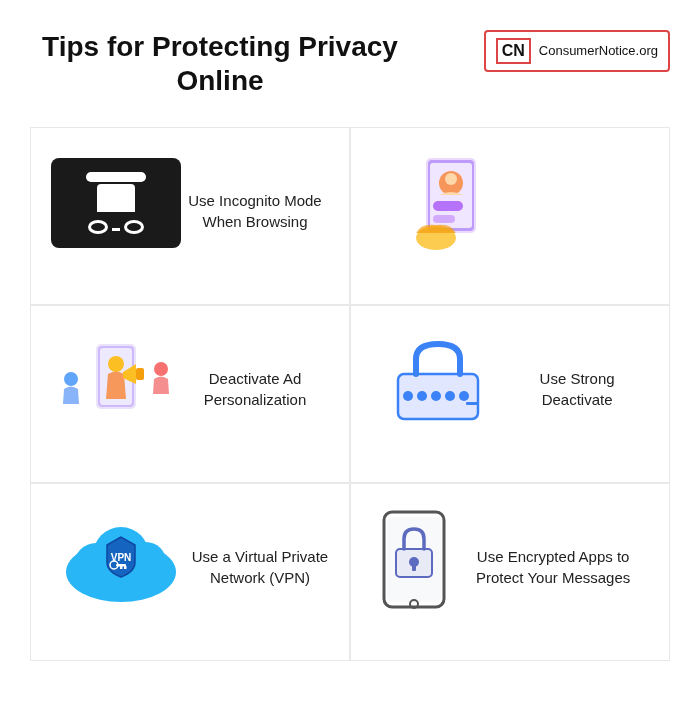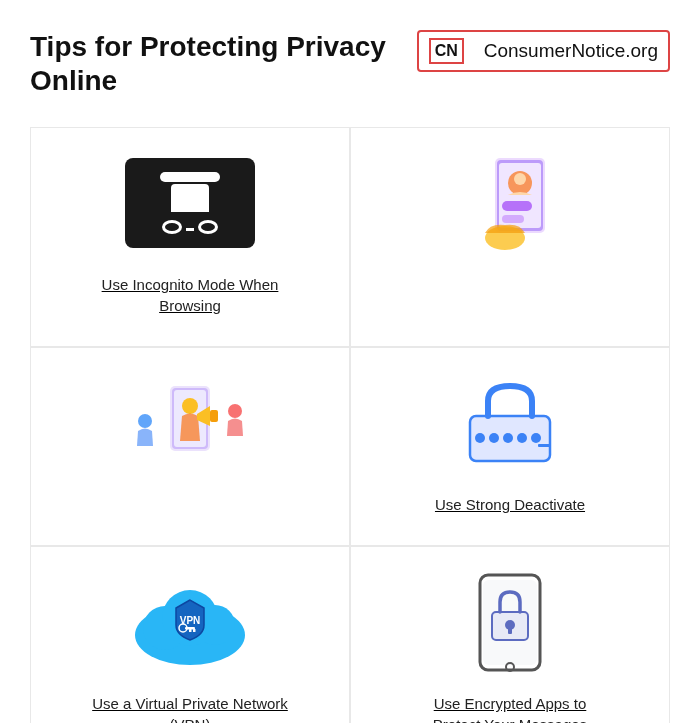--- a/index.html
+++ b/index.html
@@ -9,68 +9,68 @@
       background: #ffffff;
       font-family: Arial, sans-serif;
       padding: 30px 30px 30px 30px;
     }
 
     .header {
       display: flex;
       justify-content: space-between;
       align-items: flex-start;
       margin-bottom: 30px;
+      text-align: center;
     }
 
     .page-title {
       font-size: 28px;
       font-weight: bold;
       color: #111;
       line-height: 1.2;
       max-width: 380px;
     }
 
     .logo-box {
       display: flex;
       align-items: center;
-      gap: 20px;
+      gap: 8px;
       border: 2px solid #d44;
       padding: 6px 10px;
       border-radius: 4px;
       flex-shrink: 0;
     }
 
     .logo-cn {
       font-weight: bold;
       font-size: 16px;
       color: #111;
       border: 2px solid #d44;
       padding: 2px 4px;
     }
 
     .logo-text {
-      font-size: 19px;
+      font-size: 13px;
       color: #111;
       line-height: 1.3;
     }
 
     .grid {
       display: grid;
       grid-template-columns: 1fr 1fr;
       gap: 0;
     }
 
     .card {
       display: flex;
-      flex-direction: column;
+      flex-direction: row;
       align-items: center;
       padding: 20px 20px 30px 20px;
       border: 1px solid #e8e8e8;
       text-align: center;
-      text-decoration: underline;
     }
 
     .card-icon {
       width: 140px;
       height: 110px;
       display: flex;
       align-items: center;
       justify-content: center;
       margin-bottom: 16px;
     }
@@ -184,20 +184,21 @@
 
         <circle cx="20" cy="45" r="7" fill="#60a5fa"></circle>
         <path d="M13 55 Q20 50 27 55 L28 70 L12 70 Z" fill="#3b82f6" opacity="0.6"></path>
         <circle cx="110" cy="35" r="7" fill="#f87171"></circle>
         <path d="M103 45 Q110 40 117 45 L118 60 L102 60 Z" fill="#ef4444" opacity="0.6"></path>
 
         <path d="M72 38 L85 30 L85 50 L72 44 Z" fill="#fbbf24"></path>
         <rect x="85" y="34" width="8" height="12" rx="2" fill="#f59e0b"></rect>
       </svg>
     </div>
+    <div class="card-label">Deactivate Ad Personalization</div>
   </div>
 
   <div class="card">
     <div class="card-icon">
       <svg width="120" height="95" viewBox="0 0 120 95">
 
         <rect x="20" y="40" width="80" height="45" rx="6" fill="#e0e7ff" stroke="#3b82f6" stroke-width="2.5"></rect>
 
         <path d="M38 40 L38 25 Q38 10 60 10 Q82 10 82 25 L82 40" fill="none" stroke="#3b82f6" stroke-width="6" stroke-linecap="round"></path>
 

